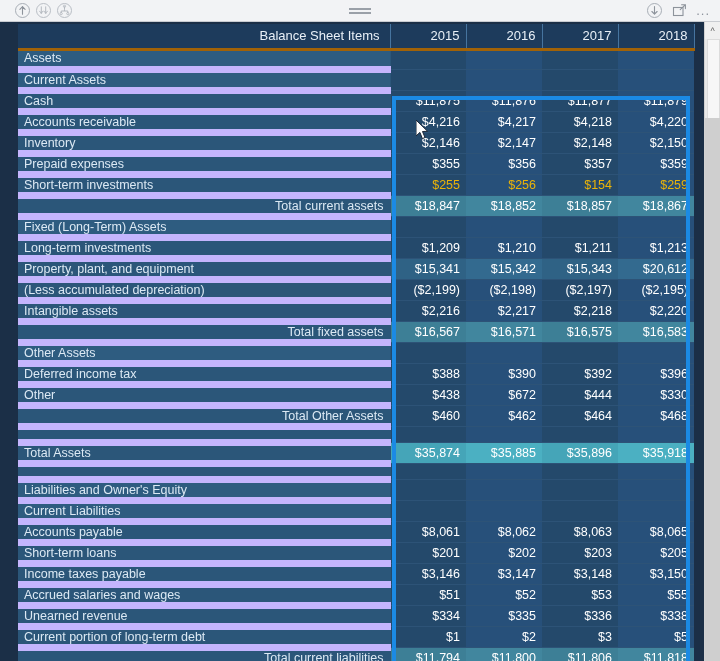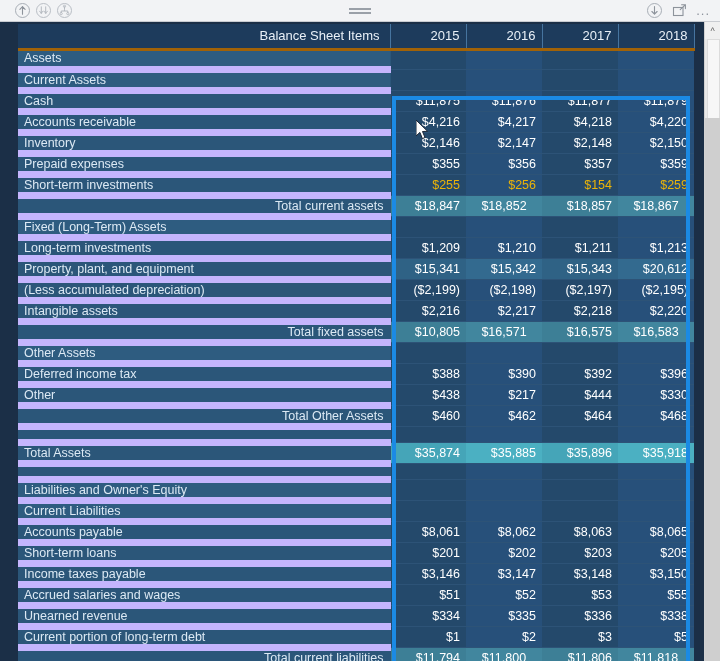--- a/index.html
+++ b/index.html
@@ -143,21 +143,21 @@
 
   
   .i0 { padding-left: 6px; }
   .i1 { padding-left: 38px; }
   .i2 { padding-left: 74px; }
   .i3 { padding-left: 96px; }
   .total-label { text-align: right !important; padding-right: 14px; }
 
   
   tr.sub td.val      { background: #3d7f96; }
-  tr.sub td.val.alt  { background: #41869e; text-align: center; }
+  tr.sub td.val.alt  { background: #41869e; }
   tr.grand td.val    { background: #45a5b8; }
   tr.grand td.val.alt{ background: #4bb0c2; }
   tr.mid-hl td.val   { background: #2f6285; }
   tr.mid-hl td.val.alt{ background: #336a8f; }
 
   tr.spacer td { height: 16px; }
   tr.spacer td.lbl { background:#2b5679; }
   tr.spacer td.val { background:#24496b; }
   tr.spacer td.val.alt { background:#27507a; }
 
@@ -385,21 +385,21 @@
           </tr>
           <tr class="">
             <td class="lbl i2">Intangible assets</td>
             <td class="val">$2,216</td>
             <td class="val alt">$2,217</td>
             <td class="val">$2,218</td>
             <td class="val alt">$2,220</td>
           </tr>
           <tr class="sub">
             <td class="lbl i3 total-label">Total fixed assets</td>
-            <td class="val">$10,805</td>
+            <td class="val">$16,567</td>
             <td class="val alt">$16,571</td>
             <td class="val">$16,575</td>
             <td class="val alt">$16,583</td>
           </tr>
           <tr class="">
             <td class="lbl i1 sec">Other Assets</td>
             <td class="val"></td>
             <td class="val alt"></td>
             <td class="val"></td>
             <td class="val alt"></td>
@@ -407,21 +407,21 @@
           <tr class="">
             <td class="lbl i2">Deferred income tax</td>
             <td class="val">$388</td>
             <td class="val alt">$390</td>
             <td class="val">$392</td>
             <td class="val alt">$396</td>
           </tr>
           <tr class="">
             <td class="lbl i2">Other</td>
             <td class="val">$438</td>
-            <td class="val alt">$217</td>
+            <td class="val alt">$672</td>
             <td class="val">$444</td>
             <td class="val alt">$330</td>
           </tr>
           <tr class="">
             <td class="lbl i3 total-label">Total Other Assets</td>
             <td class="val">$460</td>
             <td class="val alt">$462</td>
             <td class="val">$464</td>
             <td class="val alt">$468</td>
           </tr>

